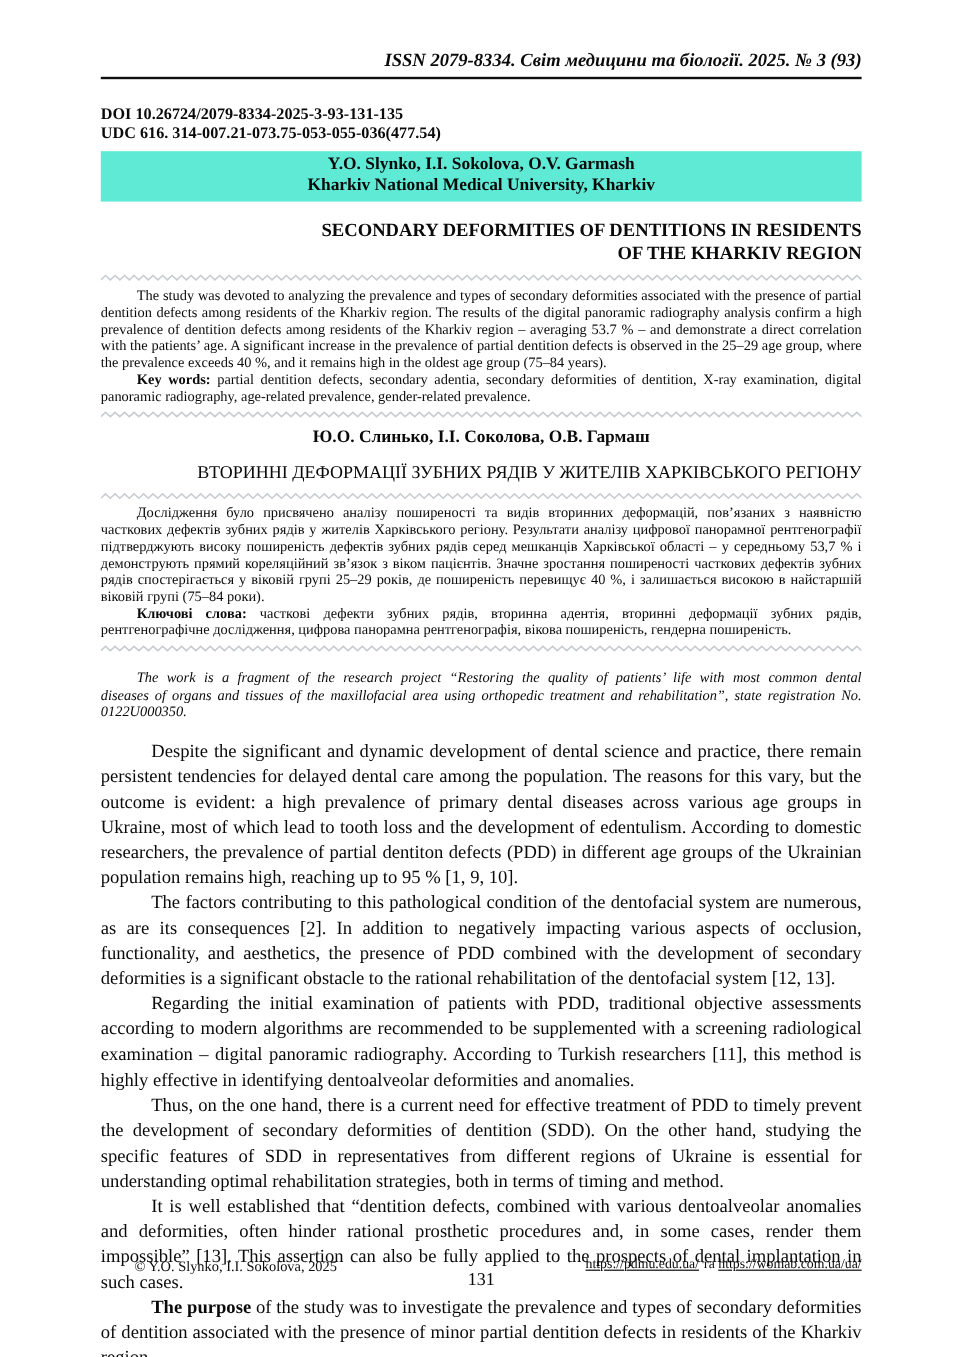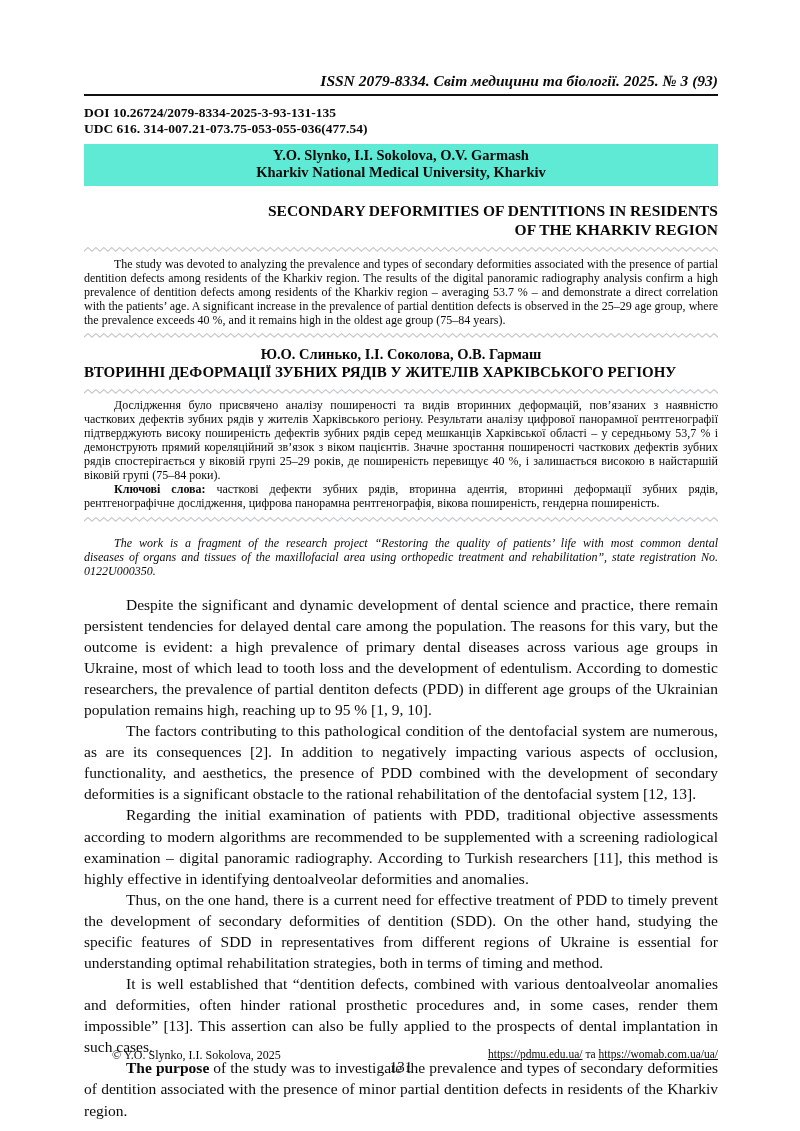--- a/index.html
+++ b/index.html
@@ -6,38 +6,38 @@
   body {
     width: 800px; height: 1131px;
     font-family: "Liberation Serif", serif;
     color: #0a0a0a;
     position: relative;
     overflow: hidden;
   }
   .page {
     box-sizing: border-box;
     width: 800px; height: 967px;
-    padding: 72px 82px 0 84px;
+    padding: 42px 82px 0 84px;
     position: relative;
   }
   .issn-line {
     text-align: right;
     font-weight: bold;
     font-style: italic;
     font-size: 15.5px;
     line-height: 17px;
     white-space: nowrap;
   }
   .header-rule {
     border: none;
     border-top: 2.5px solid #101010;
     margin: 5px 0 0 0;
   }
   .doi-udc {
-    margin-top: 9px;
+    margin-top: 21px;
     font-weight: bold;
     font-size: 13.5px;
     line-height: 1.2;
   }
   .authors-band {
     margin-top: 7px;
     background: #5eead4;
     text-align: center;
     font-weight: bold;
     font-size: 14.5px;
@@ -69,23 +69,23 @@
   }
   .abstract p { margin: 0; text-indent: 30px; }
   .uk-authors {
     margin-top: 7px;
     text-align: center;
     font-weight: bold;
     font-size: 14.5px;
     line-height: 1.2;
   }
   .uk-title {
-    margin-top: 0;
-    text-align: left;
-    font-weight: bold;
+    margin-top: 12px;
+    text-align: right;
+    font-weight: normal;
     font-size: 15px;
     line-height: 1.2;
   }
   .project-note {
     margin: 13px 0 0 0;
     font-style: italic;
     font-size: 12px;
     line-height: 1.2;
     text-align: justify;
     text-indent: 30px;
@@ -132,20 +132,21 @@
     <div>OF THE KHARKIV REGION</div>
   </div>
 
 
   <svg class="zigzag zz1" height="7" viewBox="0 0 640 7" preserveAspectRatio="none">
       <path fill="none" stroke="#c8ccd0" stroke-width="1.3" d="M0 5.2 L4 1.6 L8 5.2 L12 1.6 L16 5.2 L20 1.6 L24 5.2 L28 1.6 L32 5.2 L36 1.6 L40 5.2 L44 1.6 L48 5.2 L52 1.6 L56 5.2 L60 1.6 L64 5.2 L68 1.6 L72 5.2 L76 1.6 L80 5.2 L84 1.6 L88 5.2 L92 1.6 L96 5.2 L100 1.6 L104 5.2 L108 1.6 L112 5.2 L116 1.6 L120 5.2 L124 1.6 L128 5.2 L132 1.6 L136 5.2 L140 1.6 L144 5.2 L148 1.6 L152 5.2 L156 1.6 L160 5.2 L164 1.6 L168 5.2 L172 1.6 L176 5.2 L180 1.6 L184 5.2 L188 1.6 L192 5.2 L196 1.6 L200 5.2 L204 1.6 L208 5.2 L212 1.6 L216 5.2 L220 1.6 L224 5.2 L228 1.6 L232 5.2 L236 1.6 L240 5.2 L244 1.6 L248 5.2 L252 1.6 L256 5.2 L260 1.6 L264 5.2 L268 1.6 L272 5.2 L276 1.6 L280 5.2 L284 1.6 L288 5.2 L292 1.6 L296 5.2 L300 1.6 L304 5.2 L308 1.6 L312 5.2 L316 1.6 L320 5.2 L324 1.6 L328 5.2 L332 1.6 L336 5.2 L340 1.6 L344 5.2 L348 1.6 L352 5.2 L356 1.6 L360 5.2 L364 1.6 L368 5.2 L372 1.6 L376 5.2 L380 1.6 L384 5.2 L388 1.6 L392 5.2 L396 1.6 L400 5.2 L404 1.6 L408 5.2 L412 1.6 L416 5.2 L420 1.6 L424 5.2 L428 1.6 L432 5.2 L436 1.6 L440 5.2 L444 1.6 L448 5.2 L452 1.6 L456 5.2 L460 1.6 L464 5.2 L468 1.6 L472 5.2 L476 1.6 L480 5.2 L484 1.6 L488 5.2 L492 1.6 L496 5.2 L500 1.6 L504 5.2 L508 1.6 L512 5.2 L516 1.6 L520 5.2 L524 1.6 L528 5.2 L532 1.6 L536 5.2 L540 1.6 L544 5.2 L548 1.6 L552 5.2 L556 1.6 L560 5.2 L564 1.6 L568 5.2 L572 1.6 L576 5.2 L580 1.6 L584 5.2 L588 1.6 L592 5.2 L596 1.6 L600 5.2 L604 1.6 L608 5.2 L612 1.6 L616 5.2 L620 1.6 L624 5.2 L628 1.6 L632 5.2 L636 1.6 L640 5.2"></path>
     </svg>
 
   <div class="abstract">
     <p><span>The study was devoted to analyzing the prevalence and types of secondary deformities associated with the presence of partial dentition defects among residents of the Kharkiv region. The results of the digital panoramic radiography analysis confirm a high prevalence of dentition defects among residents of the Kharkiv region – averaging 53.7 % – and demonstrate a direct correlation with the patients’ age. A significant increase in the prevalence of partial dentition defects is observed in the 25–29 age group, where the prevalence exceeds 40 %, and it remains high in the oldest age group (75–84 years).</span></p>
+    <p><b class="kw-label">Key words:</b><span> partial dentition defects, secondary adentia, secondary deformities of dentition, X-ray examination, digital panoramic radiography, age-related prevalence, gender-related prevalence.</span></p>
   </div>
 
   <svg class="zigzag zz2" height="7" viewBox="0 0 640 7" preserveAspectRatio="none">
       <path fill="none" stroke="#c8ccd0" stroke-width="1.3" d="M0 5.2 L4 1.6 L8 5.2 L12 1.6 L16 5.2 L20 1.6 L24 5.2 L28 1.6 L32 5.2 L36 1.6 L40 5.2 L44 1.6 L48 5.2 L52 1.6 L56 5.2 L60 1.6 L64 5.2 L68 1.6 L72 5.2 L76 1.6 L80 5.2 L84 1.6 L88 5.2 L92 1.6 L96 5.2 L100 1.6 L104 5.2 L108 1.6 L112 5.2 L116 1.6 L120 5.2 L124 1.6 L128 5.2 L132 1.6 L136 5.2 L140 1.6 L144 5.2 L148 1.6 L152 5.2 L156 1.6 L160 5.2 L164 1.6 L168 5.2 L172 1.6 L176 5.2 L180 1.6 L184 5.2 L188 1.6 L192 5.2 L196 1.6 L200 5.2 L204 1.6 L208 5.2 L212 1.6 L216 5.2 L220 1.6 L224 5.2 L228 1.6 L232 5.2 L236 1.6 L240 5.2 L244 1.6 L248 5.2 L252 1.6 L256 5.2 L260 1.6 L264 5.2 L268 1.6 L272 5.2 L276 1.6 L280 5.2 L284 1.6 L288 5.2 L292 1.6 L296 5.2 L300 1.6 L304 5.2 L308 1.6 L312 5.2 L316 1.6 L320 5.2 L324 1.6 L328 5.2 L332 1.6 L336 5.2 L340 1.6 L344 5.2 L348 1.6 L352 5.2 L356 1.6 L360 5.2 L364 1.6 L368 5.2 L372 1.6 L376 5.2 L380 1.6 L384 5.2 L388 1.6 L392 5.2 L396 1.6 L400 5.2 L404 1.6 L408 5.2 L412 1.6 L416 5.2 L420 1.6 L424 5.2 L428 1.6 L432 5.2 L436 1.6 L440 5.2 L444 1.6 L448 5.2 L452 1.6 L456 5.2 L460 1.6 L464 5.2 L468 1.6 L472 5.2 L476 1.6 L480 5.2 L484 1.6 L488 5.2 L492 1.6 L496 5.2 L500 1.6 L504 5.2 L508 1.6 L512 5.2 L516 1.6 L520 5.2 L524 1.6 L528 5.2 L532 1.6 L536 5.2 L540 1.6 L544 5.2 L548 1.6 L552 5.2 L556 1.6 L560 5.2 L564 1.6 L568 5.2 L572 1.6 L576 5.2 L580 1.6 L584 5.2 L588 1.6 L592 5.2 L596 1.6 L600 5.2 L604 1.6 L608 5.2 L612 1.6 L616 5.2 L620 1.6 L624 5.2 L628 1.6 L632 5.2 L636 1.6 L640 5.2"></path>
     </svg>
 
   <div class="uk-authors">Ю.О. Слинько, І.І. Соколова, О.В. Гармаш</div>
   <div class="uk-title">ВТОРИННІ ДЕФОРМАЦІЇ ЗУБНИХ РЯДІВ У ЖИТЕЛІВ ХАРКІВСЬКОГО РЕГІОНУ</div>
 
   <svg class="zigzag zz3" height="7" viewBox="0 0 640 7" preserveAspectRatio="none">

